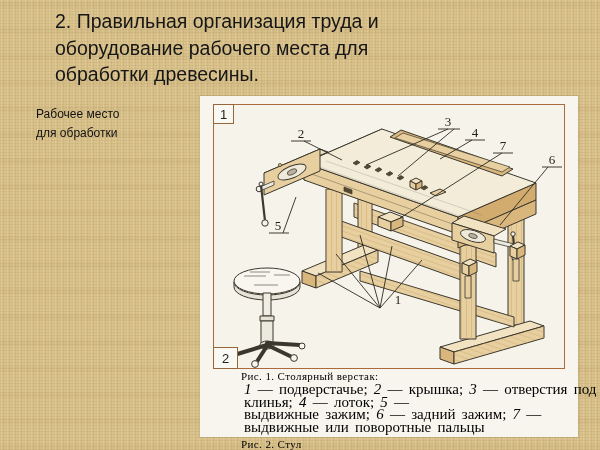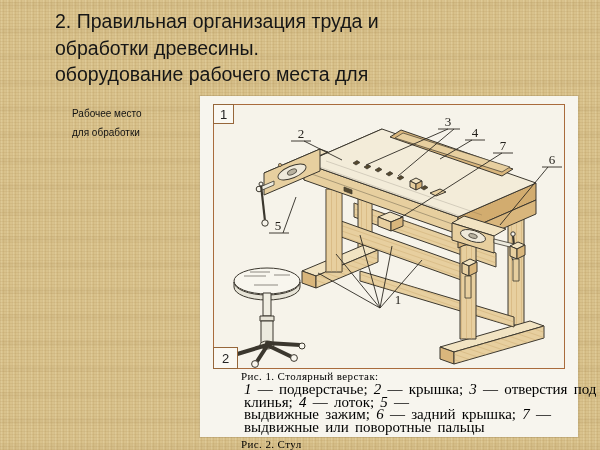--- a/index.html
+++ b/index.html
@@ -13,21 +13,21 @@
       repeating-linear-gradient(0deg,  rgba(120,90,40,.05) 0 6px, transparent 6px 26px);
     font-family:"Liberation Sans",sans-serif;
   }
   .title{
     position:absolute;left:55px;top:8px;width:500px;
     font-size:19.5px;line-height:26.5px;text-align:left;color:#161616;
   }
   .title .t1{margin-right:36px;}
   .sidenote{
     position:absolute;left:36px;top:105px;width:175px;
-    font-size:10px;line-height:18.5px;color:#111;margin-left:36px;
+    font-size:12px;line-height:18.5px;color:#111;
   }
   .panel{
     position:absolute;left:200px;top:96px;width:378px;height:341px;
     background:#f7f5ee;box-shadow:0 0 0 1px rgba(90,70,40,.12);
   }
   .frame{
     position:absolute;left:13px;top:8px;width:350px;height:263px;
     border:1px solid #a96b3c;background:#f6f3ea;
   }
   .frame svg{position:absolute;left:0;top:0;}
@@ -48,22 +48,22 @@
   .cap-fig2{margin-top:5px;}
   .plabel{font:400 13px "Liberation Serif",serif;fill:#24211c;text-anchor:middle;}
 </style>
 </head>
 <body>
 
 <div class="slide">
 
   <div class="title">
     <div class="t1">2. Правильная организация труда и</div>
+    <div>оборудование рабочего места для</div>
     <div>обработки древесины.</div>
-    <div>оборудование рабочего места для</div>
   </div>
 
   <div class="sidenote">
     <div>Рабочее место</div>
     <div>для обработки</div>
   </div>
 
   <div class="panel">
     <div class="frame">
 
@@ -212,18 +212,18 @@
           </g>
       </svg>
 
       <div class="cbox tl">1</div>
       <div class="cbox bl">2</div>
     </div>
 
     <div class="caption">
       <div class="cap-fig">Рис. 1. Столярный верстак:</div>
       <div class="legend" id="legend1"><span class="it">1</span><span> — подверстачье;  </span><span class="it">2</span><span> — крышка;  </span><span class="it">3</span><span> — отверстия под клинья;  </span><span class="it">4</span><span> — лоток;  </span><span class="it">5</span><span> —</span></div>
-      <div class="legend" id="legend2"><span>выдвижные зажим;  </span><span class="it">6</span><span> — задний крышка;  </span><span class="it">7</span><span> — выдвижные или поворотные пальцы</span></div>
+      <div class="legend" id="legend2"><span>выдвижные зажим;  </span><span class="it">6</span><span> — задний зажим;  </span><span class="it">7</span><span> — выдвижные или поворотные пальцы</span></div>
       <div class="cap-fig cap-fig2">Рис. 2. Стул</div>
     </div>
   </div>
 
 </div>
 
 </body></html>

